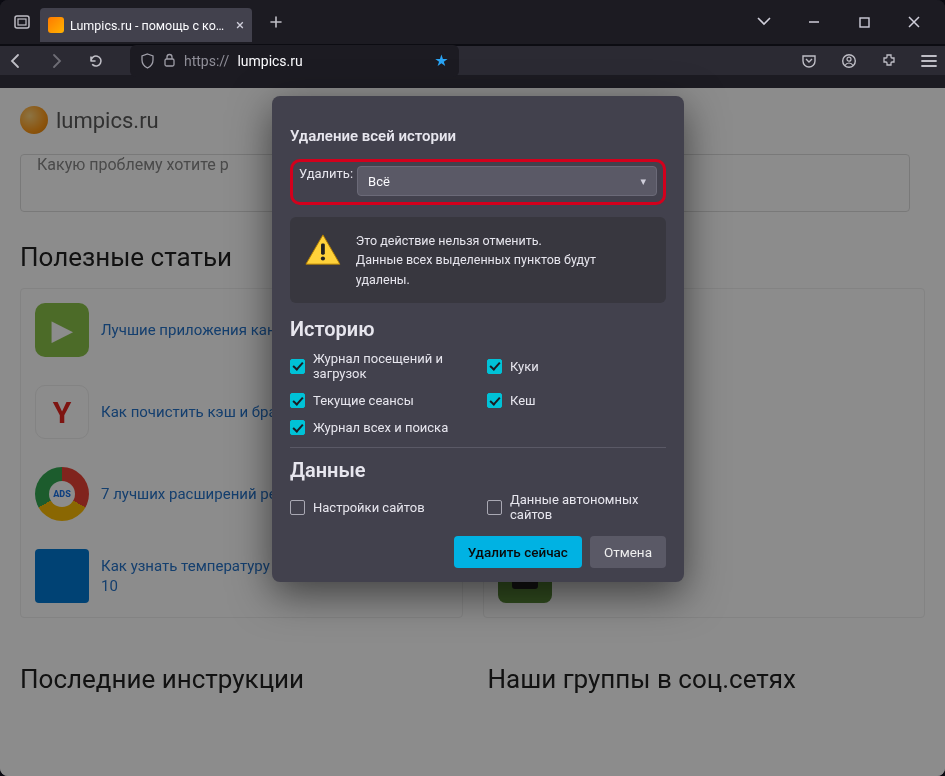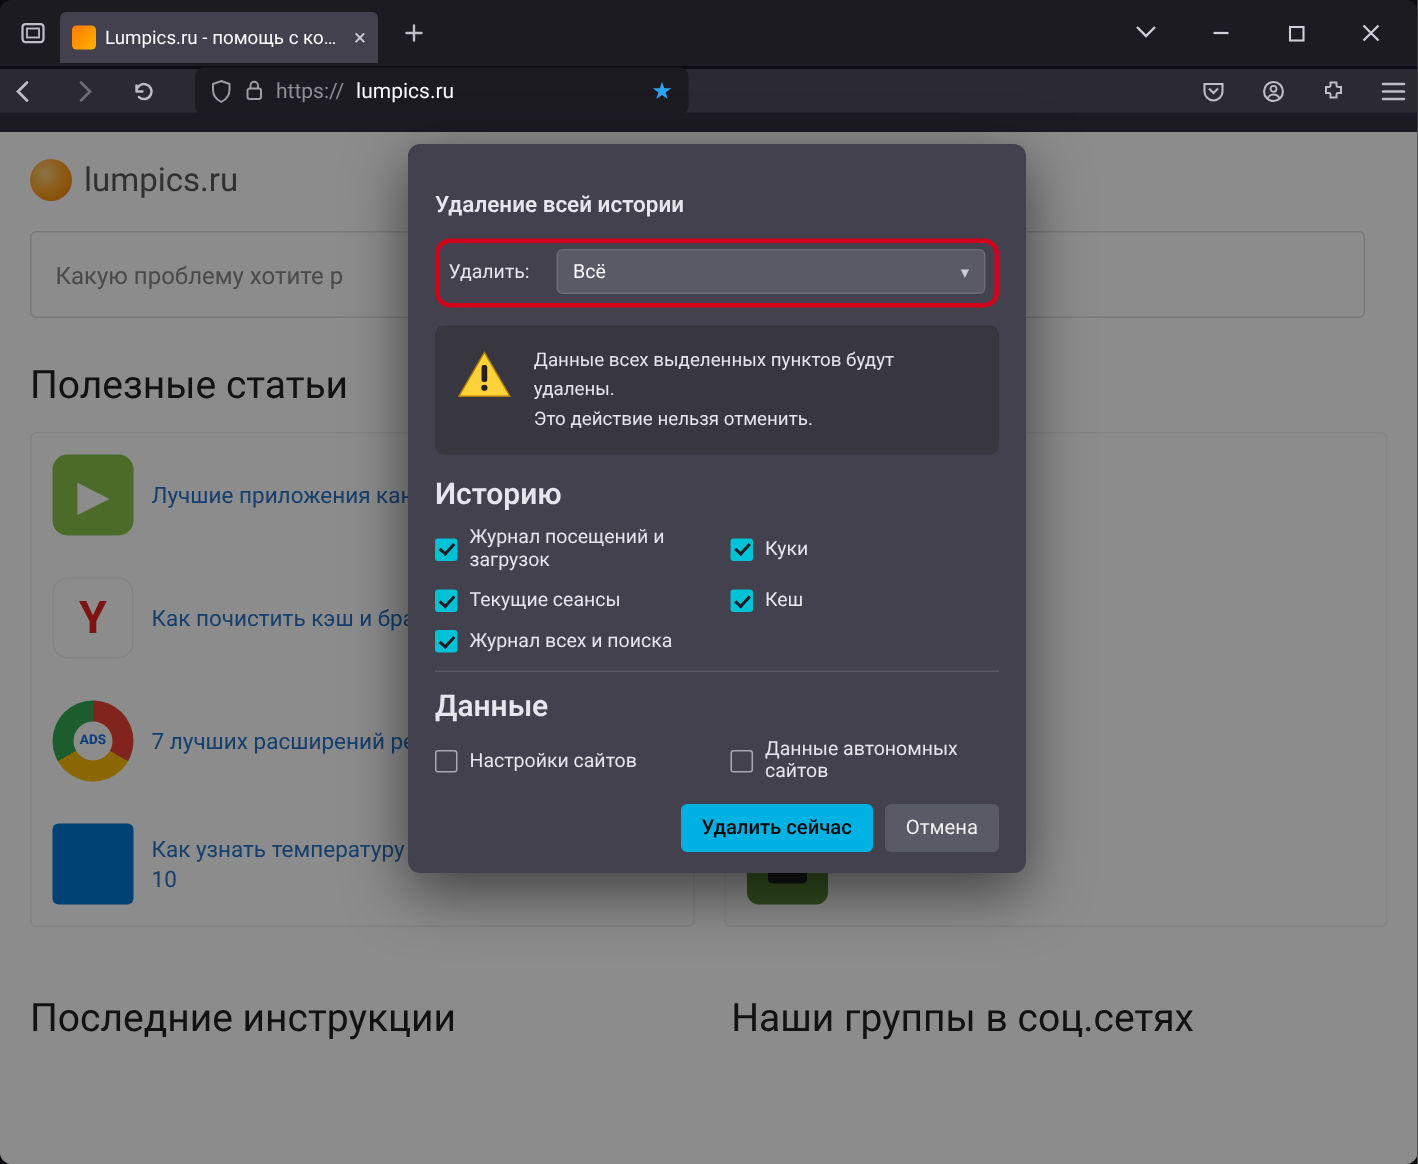--- a/index.html
+++ b/index.html
@@ -23,31 +23,31 @@
   .urlbar .proto{color:#8f8e98;}
   .urlbar .host{color:#fbfbfe;}
   .urlbar .star{margin-left:auto;color:#2aa4f4;font-size:16px;}
   .toolbar .spacer{flex:1}
   
   .content{position:absolute;top:88px;left:0;right:0;bottom:0;background:#fff;}
   .dim{position:absolute;inset:0;background:rgba(0,0,0,0.45);}
   .page{padding:18px 20px 30px 20px;color:#222;}
   .logo-line{display:flex;align-items:center;gap:8px;color:#5a5a5a;font-size:22px;margin-bottom:20px;}
   .logo-line .orange{width:28px;height:28px;border-radius:50%;background:radial-gradient(circle at 35% 35%, #ffd27a, #ff9b1a 60%, #e07f00);}
-  .searchbox{border:1px solid #ddd;border-radius:4px;height:58px;display:flex;align-items:center;padding:0 16px;color:#878787;font-size:16px;margin-bottom:30px;width:890px;}
+  .searchbox{border:1px solid #ddd;border-radius:4px;height:58px;display:flex;padding:0 16px;color:#878787;font-size:16px;margin-bottom:30px;width:890px;}
   h2.section{font-weight:400;font-size:26px;color:#222;margin:18px 0 16px 0;}
   .cols{display:flex;gap:20px;}
   .card{border:1px solid #eee;border-radius:4px;flex:1;padding:14px 14px;display:flex;flex-direction:column;gap:28px;}
   .art{display:flex;gap:12px;align-items:center;}
   .art .ico{width:54px;height:54px;border-radius:10px;flex-shrink:0;display:flex;align-items:center;justify-content:center;font-size:26px;color:#fff;font-weight:700;}
   .art a{color:#2673c9;text-decoration:none;font-size:15px;line-height:1.35;}
   
   .dialog{position:absolute;top:96px;left:272px;width:412px;background:#42414d;border-radius:8px;box-shadow:0 12px 40px rgba(0,0,0,0.55);color:#e7e6ee;padding:31px 18px 14px 18px;font-size:13.5px;}
   .dialog h3{font-size:15px;font-weight:600;margin-bottom:14px;}
-  .highlight{border:3px solid #d3001c;border-radius:10px;padding:4px 6px 6px 6px;display:flex;align-items:center;gap:18px;margin-bottom:12px;}
+  .highlight{border:3px solid #d3001c;border-radius:10px;padding:4px 6px 6px 6px;display:flex;gap:4px;margin-bottom:12px;}
   .highlight label{font-size:13px;}
   .select{flex:1;background:#5a5966;border:1px solid #6b6a78;height:30px;border-radius:4px;display:flex;align-items:center;padding:0 10px;color:#fbfbfe;font-size:13px;}
   .select .chev{margin-left:auto;font-size:11px;color:#cfceda;}
   .warnbox{background:#38373f;border-radius:6px;display:flex;gap:14px;padding:14px;margin-bottom:14px;}
   .warn-icon{width:38px;height:34px;margin-top:2px;}
   .warnbox p{font-size:12.5px;line-height:1.55;}
   .sect-title{font-size:20px;font-weight:600;margin:6px 0 10px 0;}
   .chk-grid{display:grid;grid-template-columns:1fr 1fr;row-gap:12px;column-gap:18px;margin-bottom:12px;}
   .chk{display:flex;align-items:center;gap:8px;font-size:13px;}
   .box{width:15px;height:15px;border:1px solid #a9a8b3;border-radius:2px;flex-shrink:0;display:flex;align-items:center;justify-content:center;}
@@ -242,22 +242,22 @@
       </div>
     </div>
 
     <div class="warnbox">
       <svg class="warn-icon" viewBox="0 0 40 36">
           <polygon points="20,2 38,33 2,33" fill="#ffd23a" stroke="#b37e00" stroke-width="1"></polygon>
           <rect x="18" y="11" width="4" height="12" rx="1.5" fill="#222"></rect>
           <circle cx="20" cy="27" r="2.2" fill="#222"></circle>
         </svg>
       <div>
+        <p>Это действие нельзя отменить.</p>
         <p>Данные всех выделенных пунктов будут удалены.</p>
-        <p>Это действие нельзя отменить.</p>
       </div>
     </div>
 
     <div class="sect-title">Историю</div>
     <div class="chk-grid">
       <label class="chk">
           <span class="box on"></span>
           <span>Журнал посещений и загрузок</span>
         </label>
       <label class="chk">

